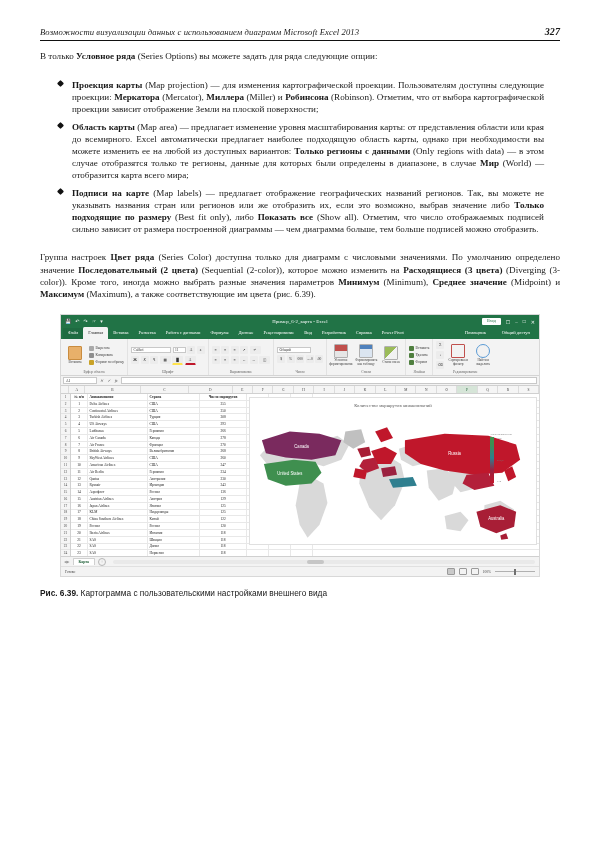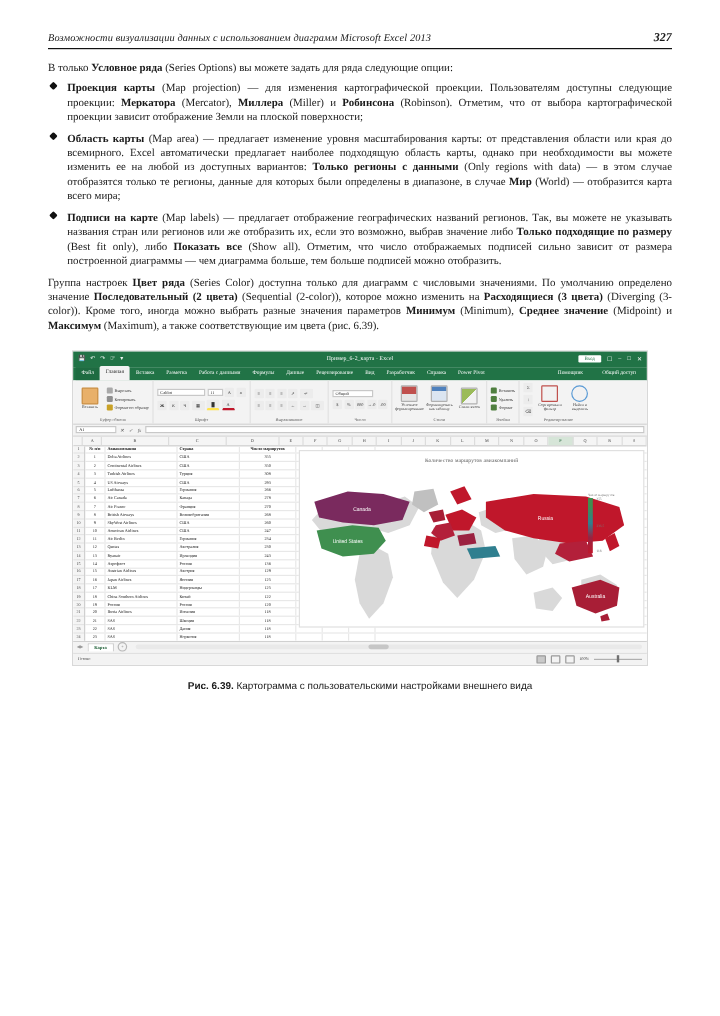--- a/index.html
+++ b/index.html
@@ -25,21 +25,21 @@
   .runhead .pageno{font-weight:bold;font-size:10px;padding-left:10px;}
   .rule{height:1.4px;background:#111;margin-bottom:9px;}
 
   
   p.body{
     font-size:9.1px;line-height:12.15px;text-align:justify;
     margin:0 0 4px 0;
     text-indent:0;
   }
   .b{font-weight:bold;}
-  ul.bullets{list-style:none;margin:0;padding:0;}
+  ul.bullets{list-style:none;margin:16px;padding:0;}
   ul.bullets li{
     position:relative;
     padding-left:16px;
     font-size:9.1px;line-height:12.15px;
     text-align:justify;
     margin:0 0 5.5px 0;
   }
   ul.bullets li .dia{
     position:absolute;left:2px;top:2.0px;
     width:5px;height:5px;background:#111;
@@ -242,21 +242,21 @@
     height:9px;background:#f3f3f3;border-top:1px solid #e0e0e0;
     display:flex;align-items:center;font-size:3.6px;color:#444;padding:0 4px;
   }
   .statusbar .st-right{margin-left:auto;display:flex;align-items:center;gap:4px;}
   .vbtn{width:6px;height:5px;border:1px solid #9a9a9a;border-radius:1px;}
   .vbtn.on{background:#c9c9c9;}
   .zoomslider{width:40px;height:1px;background:#b0b0b0;position:relative;}
   .zoomslider .knob{position:absolute;left:48%;top:-2.5px;width:1.5px;height:6px;background:#707070;}
 
   .caption{
-    text-align:center;font-size:8.3px;margin-top:11px;
+    font-size:8.3px;margin-top:11px;
     font-family:"Liberation Sans", sans-serif;color:#1a1a1a;
   }
   .caption .cb{font-weight:bold;}
 </style>
 </head>
 <body>
 
 <div class="page">
 
   <div class="runhead">

